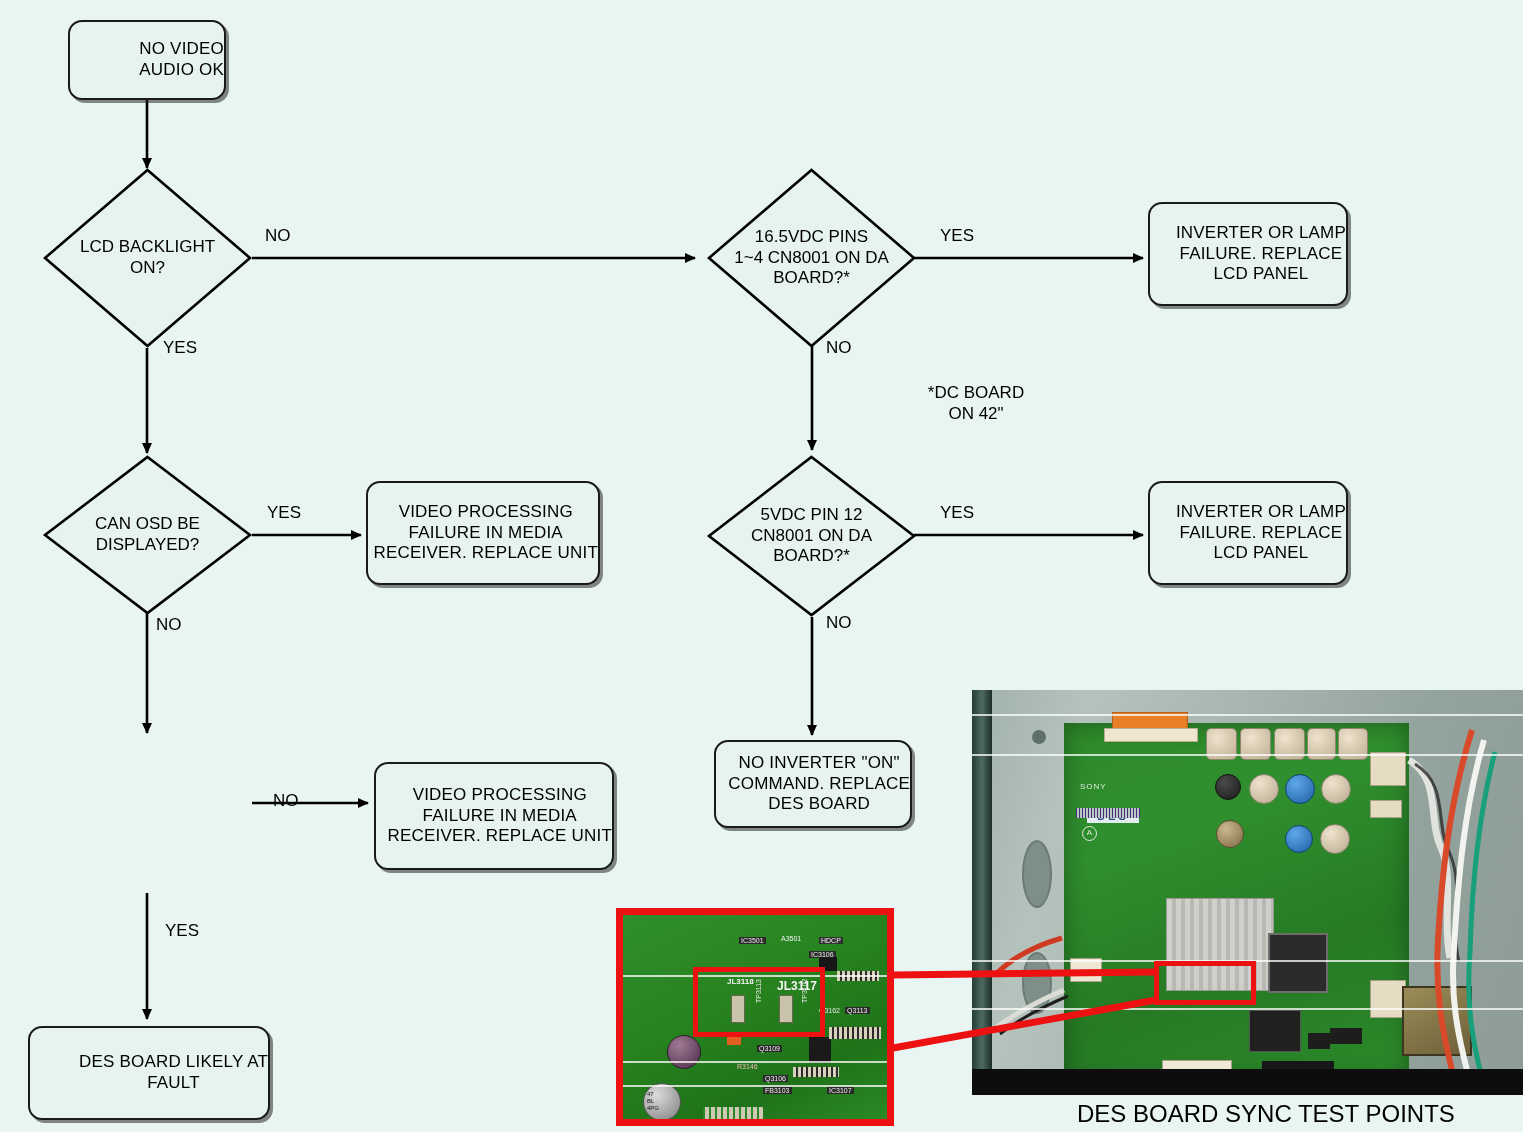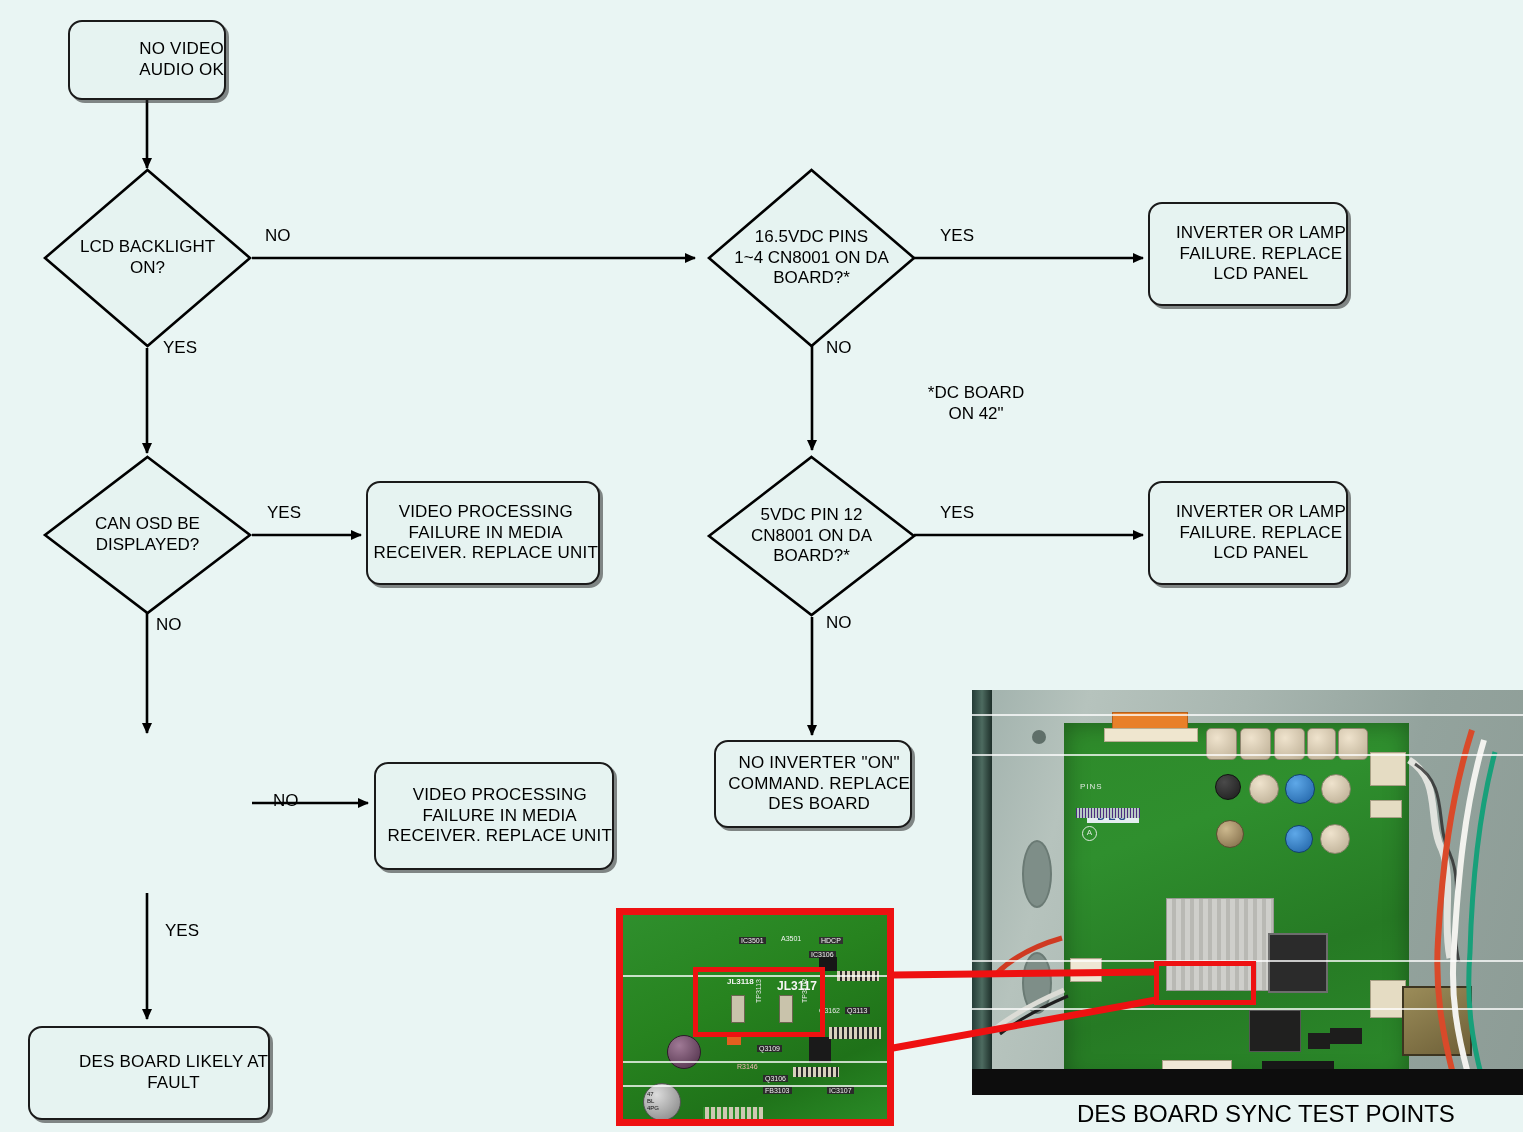--- a/index.html
+++ b/index.html
@@ -242,21 +242,21 @@
                 background:#7e8e88; border:2px solid #6a7a74;"></div>
     <div style="position:absolute; left:60px; top:40px; width:14px; height:14px; border-radius:50%; background:#5f6f69;"></div>
 
     <div style="position:absolute; left:92px; top:33px; width:345px; height:358px;
                 background:linear-gradient(160deg,#2e8a2a 0%,#2f8f2e 30%,#267a24 65%,#2c8a2b 100%);
                 box-shadow: inset 0 0 24px rgba(0,0,0,.35);"></div>
 
     <div style="position:absolute; left:140px; top:22px; width:74px; height:18px; background:#e8802a; border:1px solid #b4611c;"></div>
     <div style="position:absolute; left:132px; top:38px; width:92px; height:12px; background:#efe6cf; border:1px solid #b9ad92;"></div>
 
-    <div style="position:absolute; left:108px; top:92px; font-size:8px; color:#dfeadf; letter-spacing:1px;">PINS</div>
+    <div style="position:absolute; left:108px; top:92px; font-size:8px; color:#dfeadf; letter-spacing:1px;">SONY</div>
     <div style="position:absolute; left:115px; top:103px; width:52px; height:14px; background:#e4eef0; color:#2a4f8a;
                 font-size:11px; font-weight:bold; letter-spacing:3px; text-align:center; line-height:14px;margin-top:16px;">DES</div>
     <div style="position:absolute; left:104px; top:118px; width:64px; height:10px;
                 background:repeating-linear-gradient(90deg,#4b2d7f 0px,#4b2d7f 1px,#b8c9c4 1px,#b8c9c4 3px);"></div>
     <div style="position:absolute; left:110px; top:136px; width:13px; height:13px; border:1px solid #dfeadf; border-radius:50%;
                 color:#dfeadf; font-size:8px; text-align:center; line-height:12px;">A</div>
 
     <div style="position:absolute; left:234px; top:38px; width:160px; height:34px;">
       <span style="position:absolute;left:0;top:0;width:29px;height:30px;border-radius:5px;background:radial-gradient(circle at 35% 30%,#efe3cd,#bcae94);border:1px solid #8e856f;"></span>
       <span style="position:absolute;left:34px;top:0;width:29px;height:30px;border-radius:5px;background:radial-gradient(circle at 35% 30%,#efe3cd,#bcae94);border:1px solid #8e856f;"></span>

